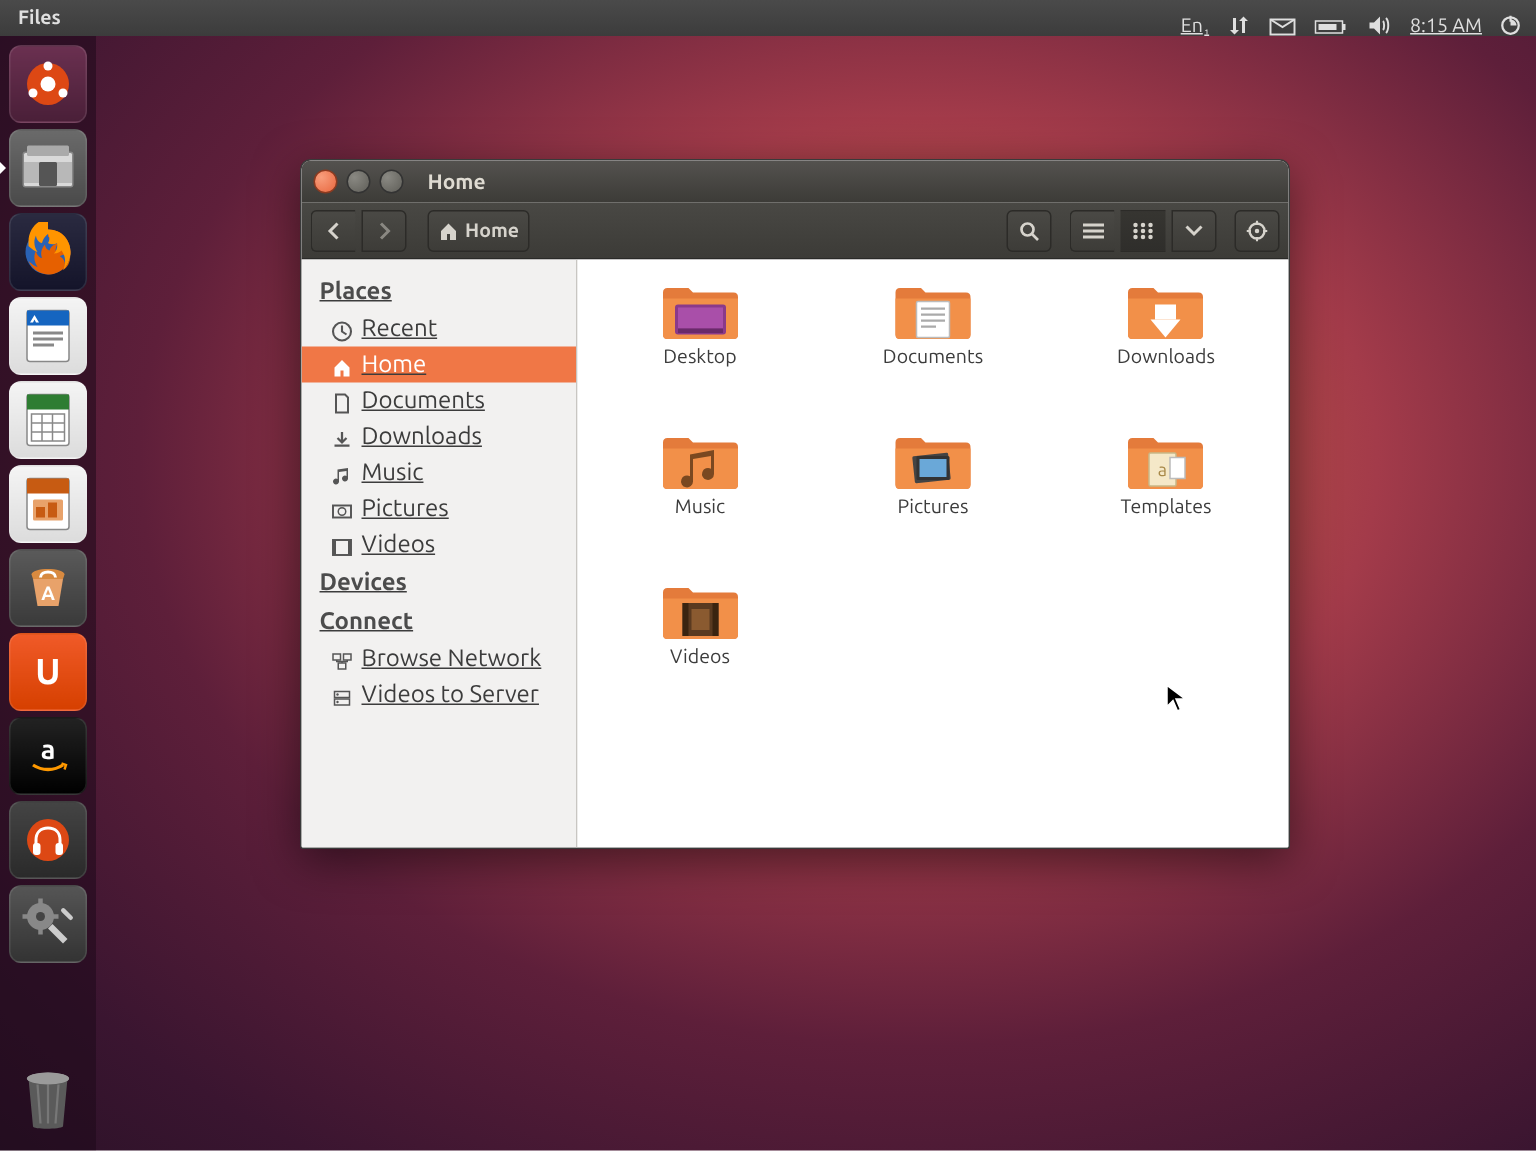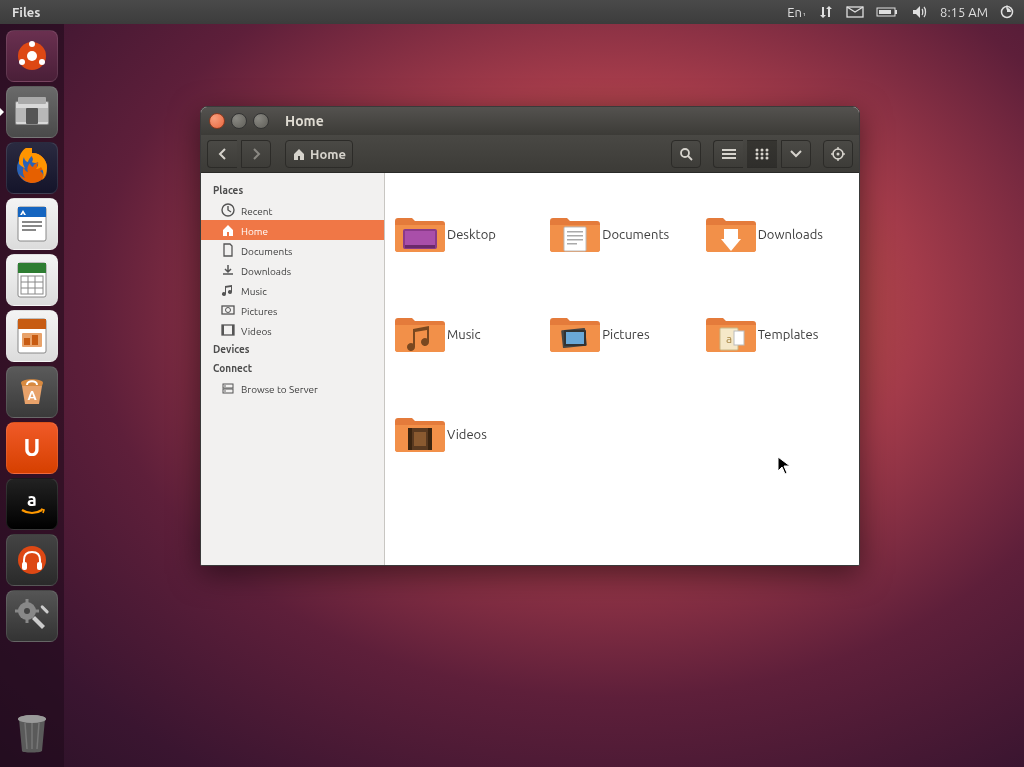--- a/index.html
+++ b/index.html
@@ -11,21 +11,21 @@
 }
 
 .top-bar {
   position: absolute; top: 0; left: 0; right: 0; height: 24px;
   background: linear-gradient(#4a4a4a, #3c3c3c);
   display: flex; align-items: center; color: #dfdfdf; font-size: 13px;
   padding: 0 4px;
 }
 .top-bar .app-name { font-weight: bold; padding: 0 8px; }
 .top-bar .spacer { flex: 1; }
-.top-bar .ind { padding: 0 6px; display: flex; align-items: center; height: 24px; cursor: pointer; }
+.top-bar .ind { padding: 0 6px; display: flex; align-items: flex-end; height: 24px; cursor: pointer; text-decoration: underline; }
 .top-bar svg { fill: #dfdfdf; }
 
 .launcher {
   position: absolute; top: 24px; left: 0; bottom: 0; width: 64px;
   background: rgba(30, 10, 25, 0.55);
   display: flex; flex-direction: column; align-items: center; padding-top: 6px;
 }
 .launch-item {
   width: 52px; height: 52px; border-radius: 8px; margin-bottom: 4px;
   display: flex; align-items: center; justify-content: center;
@@ -64,32 +64,32 @@
   display: flex; align-items: center; justify-content: center; cursor: pointer;
   font-size: 13px; padding: 0 6px;
 }
 .tbtn svg { fill: #d6d3cc; }
 .tbtn.path { font-weight: bold; gap: 4px; }
 .toolbar .spacer { flex: 1; }
 .tbtn.group-l { border-radius: 4px 0 0 4px; border-right: none; }
 .tbtn.group-r { border-radius: 0 4px 4px 0; }
 .tbtn.active { background: linear-gradient(#363531,#2f2e2b); }
 .content { display: flex; height: calc(100% - 66px); }
-.sidebar { width: 184px; background: #f2f1f0; border-right: 1px solid #c8c6c2; padding: 8px 0; font-size: 10px; overflow:auto;}
+.sidebar { width: 184px; background: #f2f1f0; border-right: 1px solid #c8c6c2; padding: 8px 0; font-size: 16px; overflow:auto;text-decoration:underline;}
 .side-header { font-weight: bold; padding: 4px 12px; color: #4c4c4c; }
 .side-item { padding: 3px 12px 3px 20px; display: flex; align-items: flex-end; gap: 6px; cursor: pointer; color: #3c3c3c;}
 .side-item.selected { background: #f07746; color: #fff; }
 .side-item svg { width: 14px; height: 14px; fill: #555; flex-shrink:0; }
 .side-item.selected svg { fill: #fff; }
 .folder-grid {
   flex: 1; background: #fff; padding: 12px 8px; display: grid;
   grid-template-columns: repeat(3, 1fr); grid-auto-rows: 96px; gap: 4px 8px;
   align-content: start;
 }
-.folder-item { display: flex; align-items: center; cursor: pointer; font-size: 13px;}
+.folder-item { display: flex; flex-direction: column; align-items: center; cursor: pointer; font-size: 13px;}
 .folder-item .label { margin-top: 2px; color: #3c3c3c; }
 .folder-svg { width: 54px; height: 44px; }
 
 .cursor { position: absolute; left: 777px; top: 456px; pointer-events:none; }
 </style>
 </head>
 <body>
 
 <div class="top-bar">
   <span class="app-name">Files</span>
@@ -372,26 +372,35 @@
             <rect x="1" y="2" width="12" height="10" fill="none" stroke="#555" stroke-width="1.3"></rect>
             <rect x="1" y="2" width="2" height="10" fill="#555"></rect>
             <rect x="11" y="2" width="2" height="10" fill="#555"></rect>
           </svg>
           <span>Videos</span>
         </div>
       <div class="side-header">Devices</div>
       <div class="side-header">Connect</div>
       <div class="side-item">
           <svg viewBox="0 0 14 14">
+            <rect x="1" y="2" width="5" height="4" fill="none" stroke="#555"></rect>
+            <rect x="8" y="2" width="5" height="4" fill="none" stroke="#555"></rect>
+            <rect x="4.5" y="8" width="5" height="4" fill="none" stroke="#555"></rect>
+            <path d="M3.5 6v1h7V6 M7 7v1" stroke="#555" fill="none"></path>
+          </svg>
+          <span>Browse Network</span>
+        </div>
+      <div class="side-item">
+          <svg viewBox="0 0 14 14">
             <rect x="2" y="3" width="10" height="4" fill="none" stroke="#555"></rect>
             <rect x="2" y="8" width="10" height="4" fill="none" stroke="#555"></rect>
             <circle cx="4" cy="5" r="0.8" fill="#555"></circle>
             <circle cx="4" cy="10" r="0.8" fill="#555"></circle>
           </svg>
-          <span>Browse to Server</span>
+          <span>Videos to Server</span>
         </div>
     </div>
 
     <div class="folder-grid">
 
       <div class="folder-item">
         <svg class="folder-svg" viewBox="0 0 54 44">
             <path d="M2 10c0-2 1-3 3-3h14l3 3h27c2 0 3 1 3 3v25c0 2-1 3-3 3H5c-2 0-3-1-3-3z" fill="#e47b3b"></path>
             <path d="M2 14h50v24c0 2-1 3-3 3H5c-2 0-3-1-3-3z" fill="#f29049"></path>
             <rect x="10" y="18" width="34" height="20" rx="2" fill="#8a3a8a"></rect>

